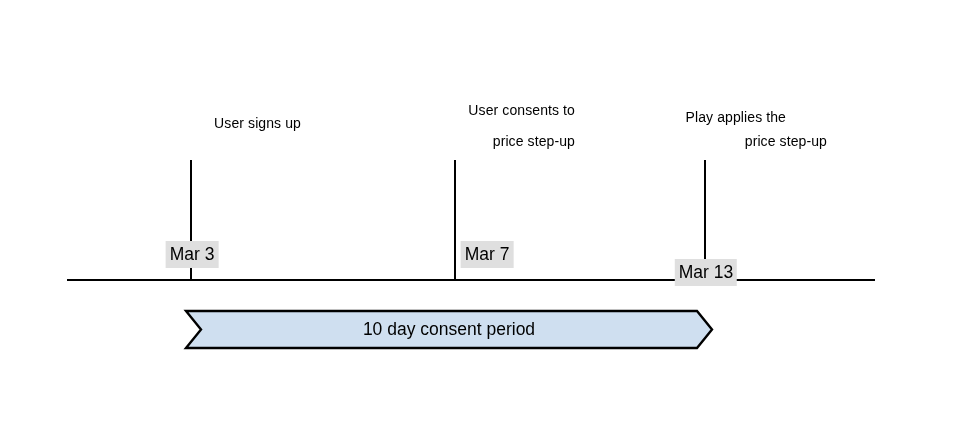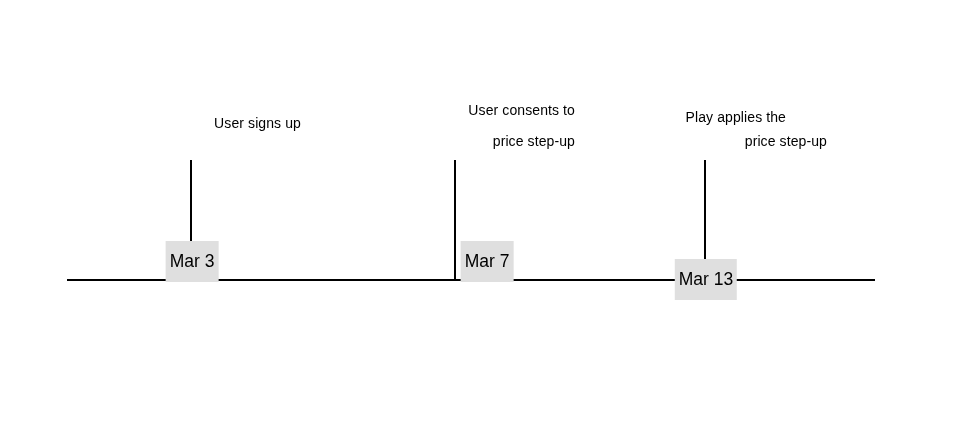--- a/index.html
+++ b/index.html
@@ -47,21 +47,21 @@
     background: #000000;
     transform: translateX(-50%);
   }
   .milestone-date {
     position: absolute;
     transform: translateX(-50%);
     background: #dfdfdf;
     color: #000000;
     font-size: 17.5px;
     line-height: 27px;
-    padding: 7px 4px;
+    padding: 0 4px;
     white-space: pre;
   }
   .period-banner {
     position: absolute;
     left: 186px;
     top: 311px;
     width: 526px;
     height: 37px;
   }
   .period-banner svg {
@@ -105,14 +105,20 @@
     <div class="milestone-date" style="left:456px; top:241px;margin-left:31px;">Mar 7</div>
   </div>
 
   <div class="milestone">
     <div class="milestone-label" style="left:666px; top:105px; width:240px;">Play applies the</div>
     <div class="milestone-label" style="left:707px; top:129px; width:240px;">price step-up</div>
     <div class="milestone-tick" style="left:705px; top:160px; height:120px;"></div>
     <div class="milestone-date" style="left:706px; top:259px;">Mar 13</div>
   </div>
 
+  <div class="period-banner">
+    <svg viewBox="0 0 526 37" preserveAspectRatio="none">
+      <polygon points="0,0 511,0 526,18.5 511,37 0,37 15,18.5" fill="#cfdff0" stroke="#000000" stroke-width="2.4" stroke-linejoin="miter"></polygon>
+    </svg>
+    <div class="period-banner-label">10 day consent period</div>
+  </div>
 
 </div>
 
 </body></html>

